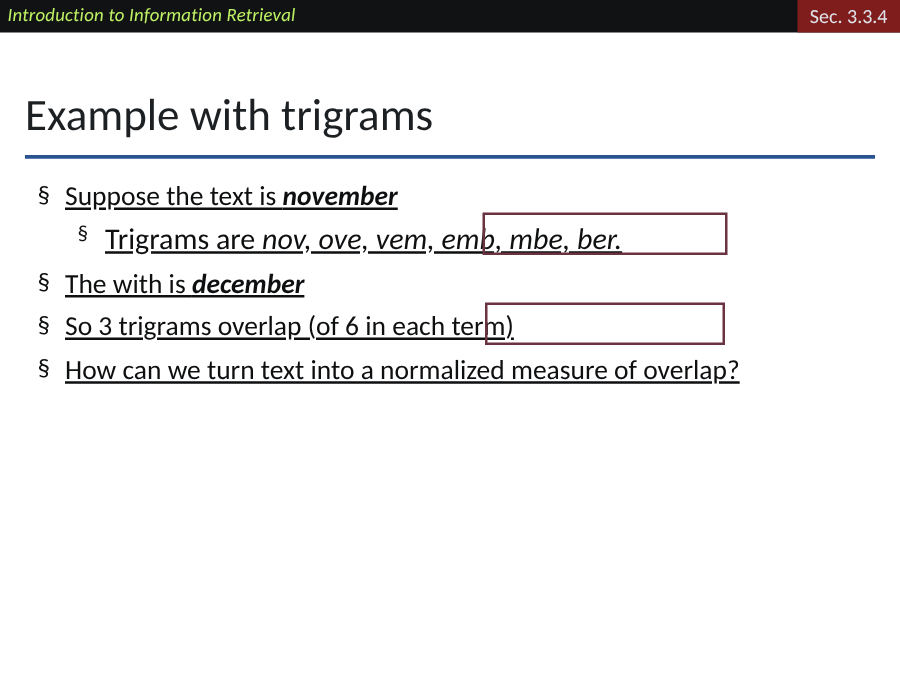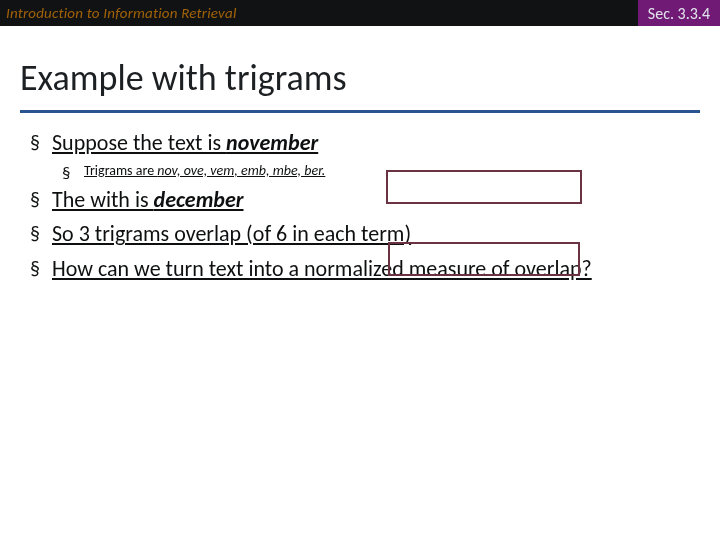--- a/index.html
+++ b/index.html
@@ -1,31 +1,31 @@
 <!DOCTYPE html>
 <html><head>
 <meta charset="utf-8">
 <style>
   * { margin: 0; padding: 0; box-sizing: border-box; }
   html, body { width: 720px; height: 540px; background: #fff; font-family: Calibri, "Segoe UI", Arial, sans-serif; }
   .slide { width: 720px; height: 540px; position: relative; }
 
   .topbar { width: 100%; height: 26px; background: #111214; display: flex; align-items: center; }
-  .topbar-left { flex: 1; padding-left: 6px; font-style: italic; color: #a16207; font-size: 15px; letter-spacing: 0.2px; }
-  .topbar-right { background: #701a75; color: #dfe3ea; font-size: 16px; padding: 3px 10px; height: 26px; display: flex; align-items: center; }
+  .topbar-left { flex: 1; padding-left: 6px; font-style: italic; color: #bef264; font-size: 15px; letter-spacing: 0.2px; }
+  .topbar-right { background: #7f1d1d; color: #dfe3ea; font-size: 16px; padding: 3px 10px; height: 26px; display: flex; align-items: center; }
 
-  .title { font-size: 36px; color: #1d2023; padding: 30px 20px 6px 20px; font-weight: 400; }
+  .title { font-size: 36px; color: #1d2023; padding: 44px 20px 6px 20px; font-weight: 400; }
   .rule { height: 3px; background: #295491; margin: 4px 20px 0 20px; }
 
   .body { padding: 10px 30px 0 30px; font-size: 22px; color: #0e0f10; text-decoration: underline; }
   ul { list-style: none; }
   .lvl1 > li { padding-left: 22px; position: relative; margin: 6px 0; line-height: 1.3; }
   .lvl1 > li::before { content: "§"; position: absolute; left: 0; top: 0; font-size: 20px; }
   .lvl2 { margin-top: 4px; margin-left: 10px; }
-  .lvl2 > li { padding-left: 22px; position: relative; font-size: 14px; margin: 2px 0; line-height: 1.3; }
+  .lvl2 > li { padding-left: 22px; position: relative; font-size: 24px; margin: 2px 0; line-height: 1.3; }
   .lvl2 > li::before { content: "§"; position: absolute; left: 0; top: 0; font-size: 17px; }
 
   .ib { font-style: italic; font-weight: 700; }
   .i  { font-style: italic; }
 
   .overlap-box {
     position: absolute;
     border: 2px solid #6b3341;
     background: transparent;
     pointer-events: none;

